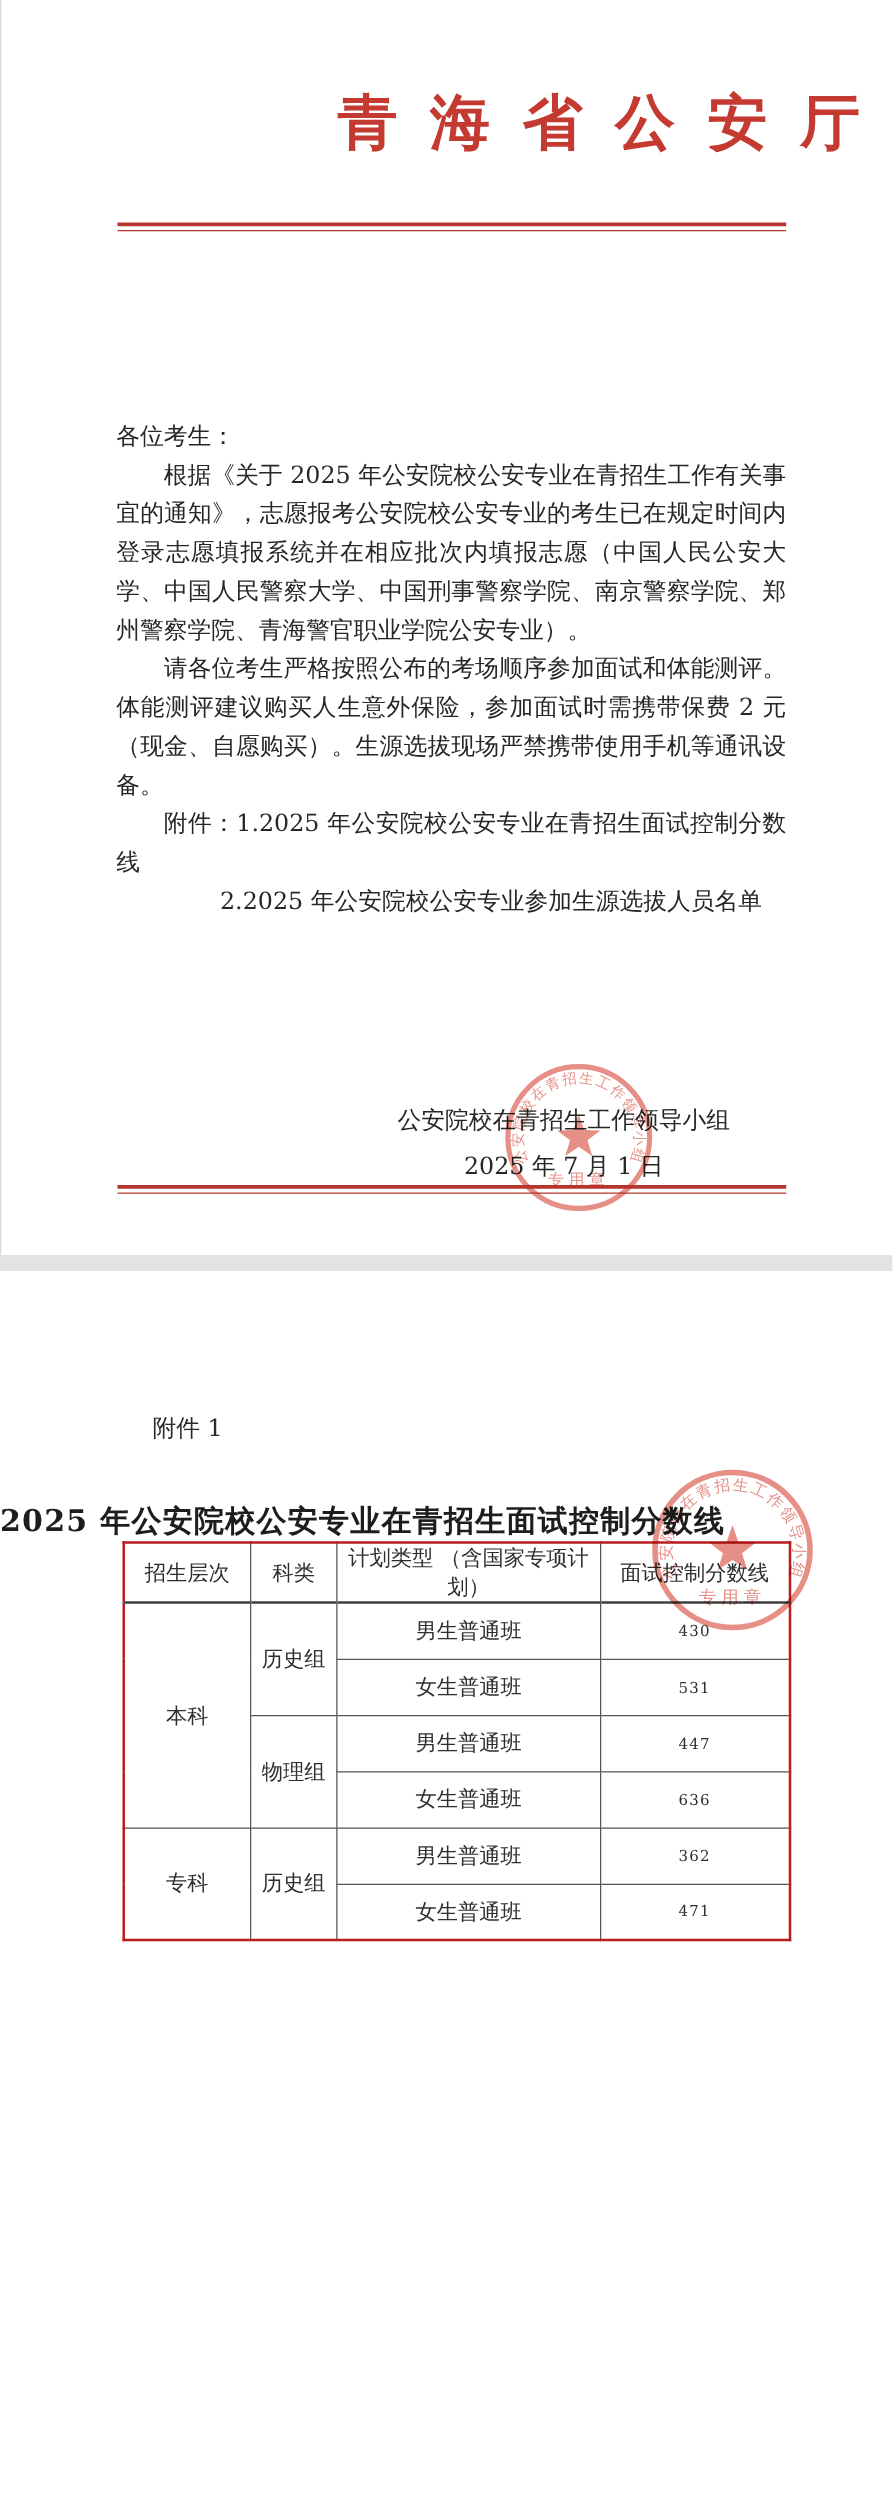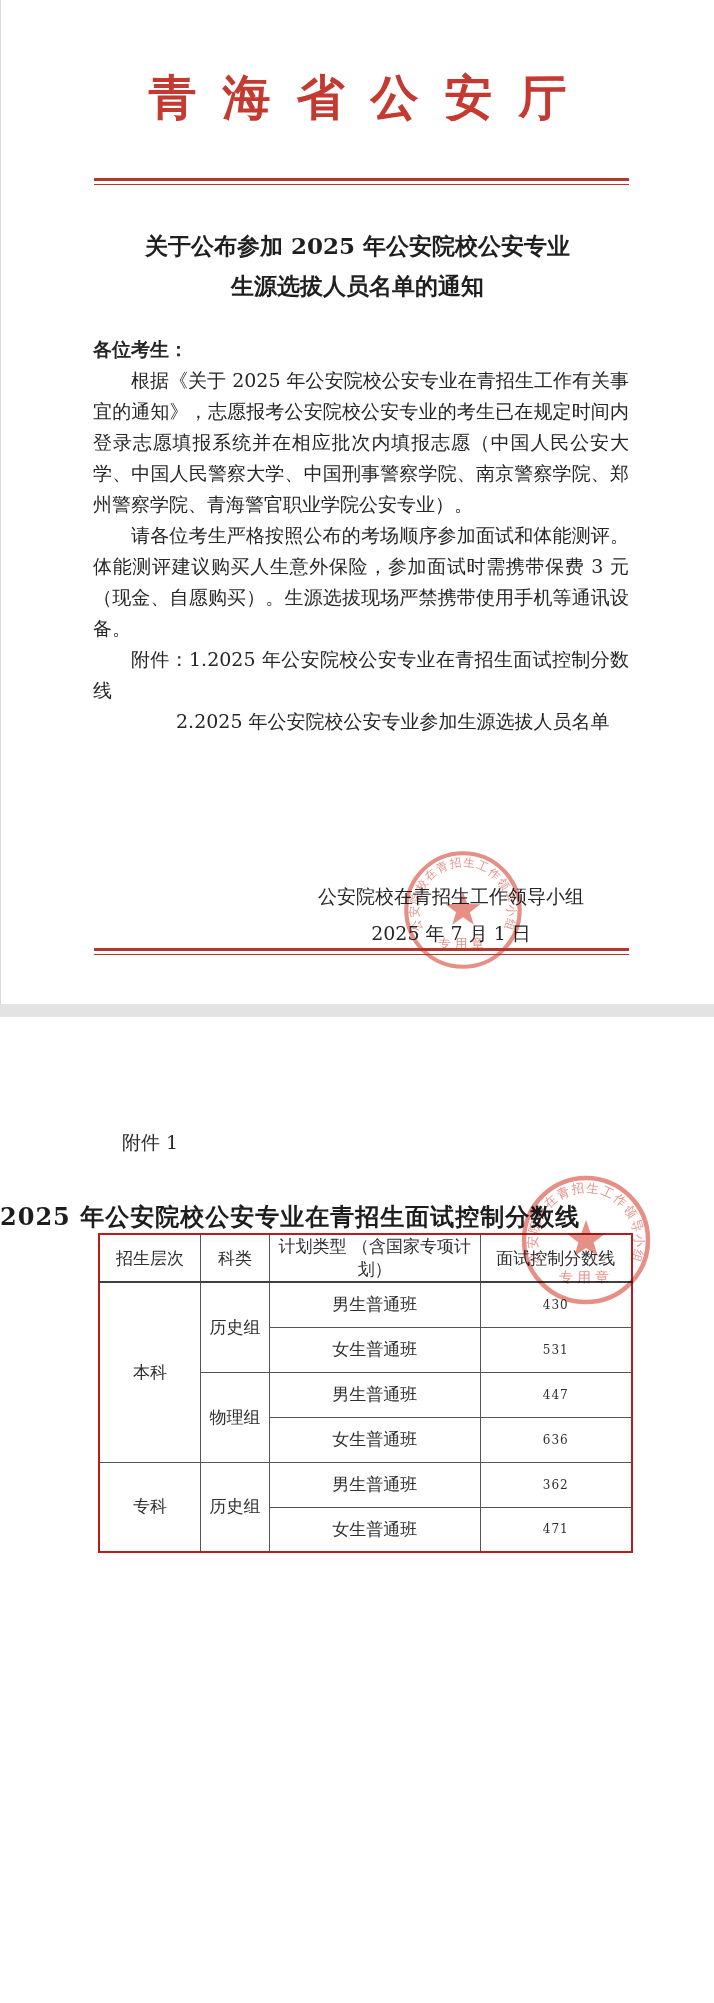--- a/index.html
+++ b/index.html
@@ -10,42 +10,42 @@
     -webkit-font-smoothing:antialiased;
   }
   .page{position:relative;width:714px;background:#fff;overflow:hidden;}
   #page-1{height:1004px;border-left:1px solid #d9d9d9;box-sizing:border-box;}
   #page-2{height:986px;}
   .page-separator{width:714px;height:13px;background:#e3e3e3;}
 
   
   .agency-name{
     position:absolute;top:66px;left:0;width:100%;
-    text-align:center;
+    text-align:right;
     font-size:48px;font-weight:bold;color:#c43a31;
     letter-spacing:26px;text-indent:26px;
     white-space:nowrap;
   }
   .red-rule{
     position:absolute;left:93px;width:535px;height:3px;
     border-top:3px solid #b5362e;border-bottom:1px solid #b5362e;
     box-sizing:content-box;background:transparent;
   }
   .red-rule.top{top:178px;}
   .red-rule.bottom{top:948px;}
   .doc-title{
     position:absolute;top:226px;left:0;width:100%;
     text-align:center;font-size:23px;font-weight:bold;line-height:40px;color:#1f1f1f;
   }
   .doc-body{
     position:absolute;top:334px;left:92px;width:536px;
     font-size:19px;line-height:31px;text-align:justify;color:#262626;
   }
   .doc-body p{margin:0;text-indent:2em;}
-  .doc-body .salutation{text-indent:0;font-weight:bold;}
+  .doc-body .salutation{text-indent:0;}
   .doc-body .attachment-2{text-indent:0;padding-left:83px;}
   .signature-block{
     position:absolute;top:878px;left:300px;width:300px;
     text-align:center;font-size:19px;line-height:37px;color:#262626;
   }
   .stamp{position:absolute;opacity:.62;mix-blend-mode:multiply;pointer-events:none;}
   #stamp-1{left:398px;top:846px;width:128px;height:128px;}
   #stamp-2{left:516px;top:153px;width:140px;height:140px;}
 
   
@@ -72,29 +72,25 @@
 </style>
 </head>
 <body>
 
 <div class="page" id="page-1">
 
   <div class="agency-name">青海省公安厅</div>
 
   <div class="red-rule top"></div>
 
-  <div class="doc-title">
-    <div>关于公布参加 2025 年公安院校公安专业</div>
-    <div>生源选拔人员名单的通知</div>
-  </div>
 
   <div class="doc-body">
     <p class="salutation">各位考生：</p>
     <p>根据《关于 2025 年公安院校公安专业在青招生工作有关事宜的通知》，志愿报考公安院校公安专业的考生已在规定时间内登录志愿填报系统并在相应批次内填报志愿（中国人民公安大学、中国人民警察大学、中国刑事警察学院、南京警察学院、郑州警察学院、青海警官职业学院公安专业）。</p>
-    <p>请各位考生严格按照公布的考场顺序参加面试和体能测评。体能测评建议购买人生意外保险，参加面试时需携带保费 3 元（现金、自愿购买）。生源选拔现场严禁携带使用手机等通讯设备。</p>
+    <p>请各位考生严格按照公布的考场顺序参加面试和体能测评。体能测评建议购买人生意外保险，参加面试时需携带保费 2 元（现金、自愿购买）。生源选拔现场严禁携带使用手机等通讯设备。</p>
     <p>附件：1.2025 年公安院校公安专业在青招生面试控制分数线</p>
     <p class="attachment-2">2.2025 年公安院校公安专业参加生源选拔人员名单</p>
   </div>
 
   <div class="signature-block">
     <div>公安院校在青招生工作领导小组</div>
     <div>2025 年 7 月 1 日</div>
   </div>
 
   <svg id="stamp-1" class="stamp" viewBox="-70 -70 140 140" xmlns="http://www.w3.org/2000/svg">

